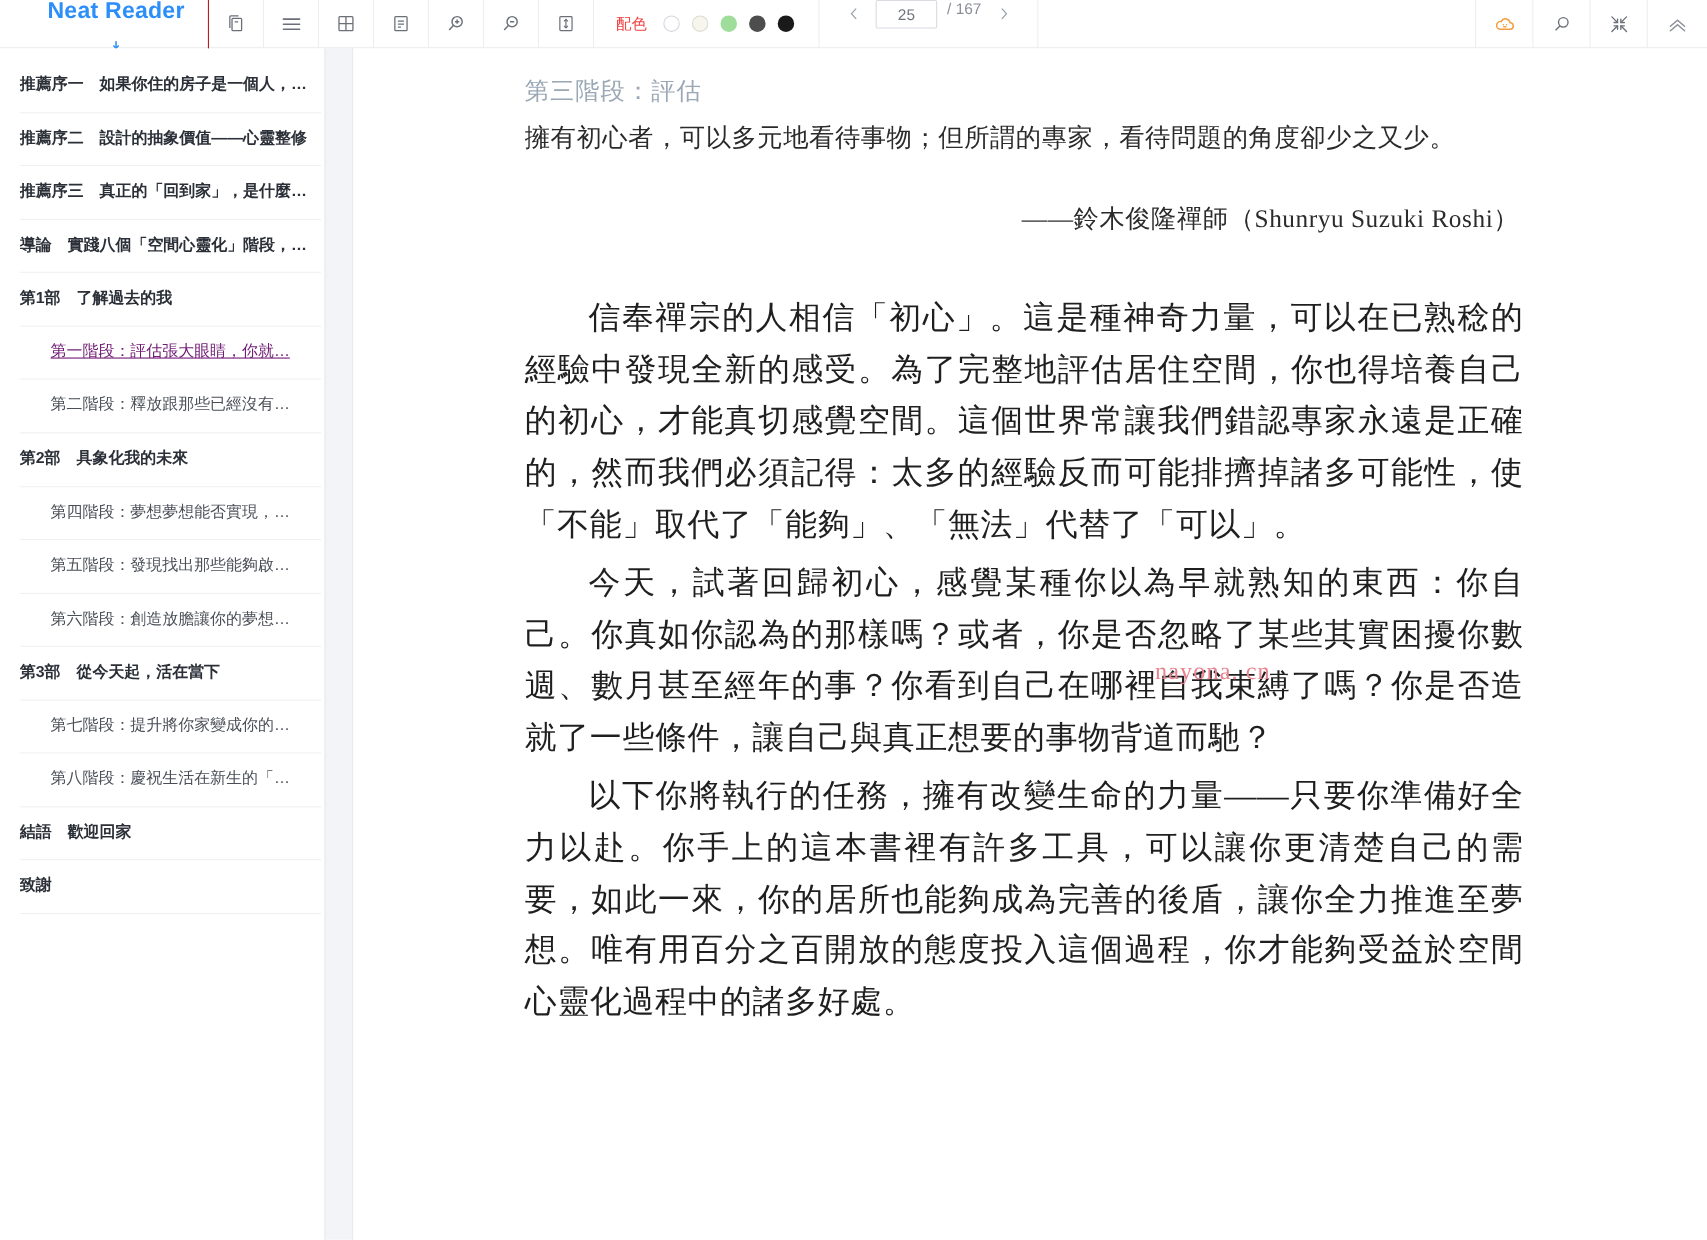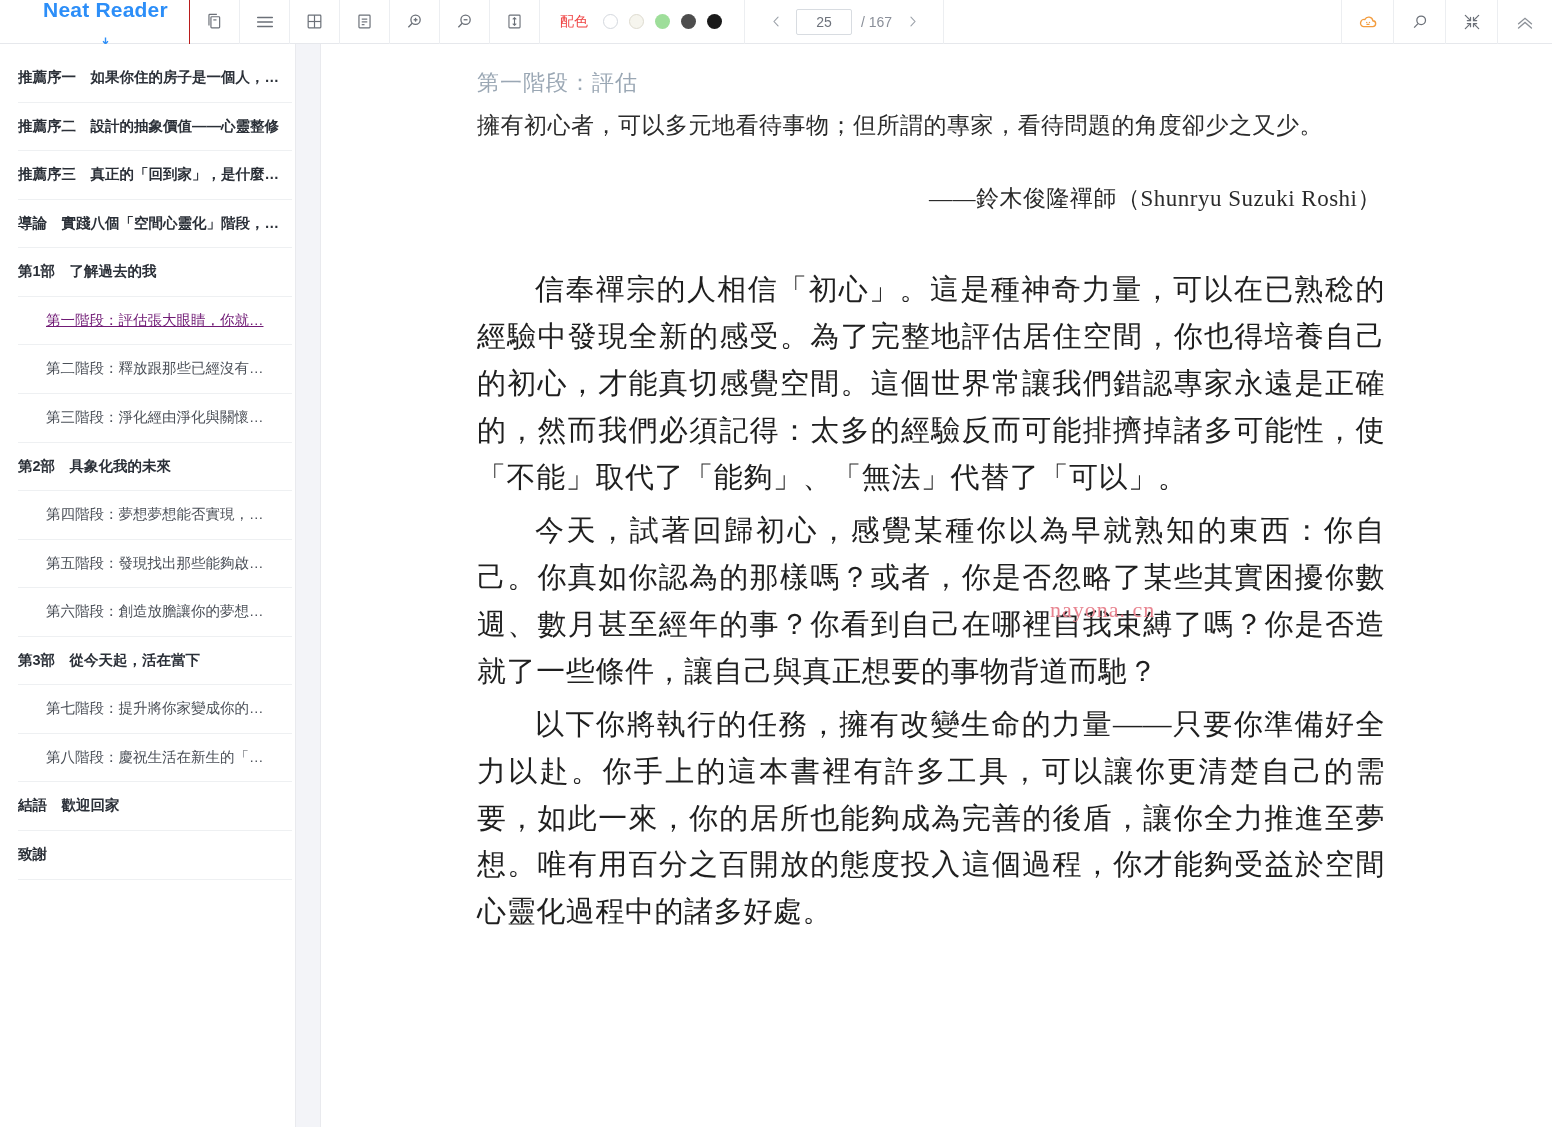--- a/index.html
+++ b/index.html
@@ -74,21 +74,20 @@
   .swatch {
     width: 15px; height: 15px;
     border-radius: 50%;
     cursor: pointer;
     display: block;
   }
 
   
   #pager-group {
     display: flex;
-    align-items: center;
     height: 44px;
     padding: 0 20px;
     gap: 9px;
     border-right: 1px solid #eceef1;
   }
   .pager-arrow {
     width: 22px; height: 26px;
     display: flex; align-items: center; justify-content: center;
     cursor: pointer;
     color: #8a8f99;
@@ -388,39 +387,38 @@
 
 <div id="sidebar">
   <div id="toc-list">
       <div class="toc-item lvl1">推薦序一　如果你住的房子是一個人，…</div>
       <div class="toc-item lvl1">推薦序二　設計的抽象價值——心靈整修</div>
       <div class="toc-item lvl1">推薦序三　真正的「回到家」，是什麼…</div>
       <div class="toc-item lvl1">導論　實踐八個「空間心靈化」階段，…</div>
       <div class="toc-item lvl1">第1部　了解過去的我</div>
       <div class="toc-item lvl2 active">第一階段：評估張大眼睛，你就…</div>
       <div class="toc-item lvl2">第二階段：釋放跟那些已經沒有…</div>
-      <div class="toc-item lvl2">第三階段：淨化經由淨化與關懷…</div>
       <div class="toc-item lvl1">第2部　具象化我的未來</div>
       <div class="toc-item lvl2">第四階段：夢想夢想能否實現，…</div>
       <div class="toc-item lvl2">第五階段：發現找出那些能夠啟…</div>
       <div class="toc-item lvl2">第六階段：創造放膽讓你的夢想…</div>
       <div class="toc-item lvl1">第3部　從今天起，活在當下</div>
       <div class="toc-item lvl2">第七階段：提升將你家變成你的…</div>
       <div class="toc-item lvl2">第八階段：慶祝生活在新生的「…</div>
       <div class="toc-item lvl1">結語　歡迎回家</div>
       <div class="toc-item lvl1">致謝</div>
     </div>
 </div>
 
 <div id="gutter"></div>
 
 <div id="reader">
   <div id="page-body">
 
-    <div id="chapter-kicker">第一階段：評估</div>
+    <div id="chapter-kicker">第三階段：評估</div>
     <div id="epigraph">擁有初心者，可以多元地看待事物；但所謂的專家，看待問題的角度卻少之又少。</div>
     <div id="epigraph-source">——鈴木俊隆禪師（Shunryu Suzuki Roshi）</div>
 
     <div id="prose">
         <p class="para">信奉禪宗的人相信「初心」。這是種神奇力量，可以在已熟稔的經驗中發現全新的感受。為了完整地評估居住空間，你也得培養自己的初心，才能真切感覺空間。這個世界常讓我們錯認專家永遠是正確的，然而我們必須記得：太多的經驗反而可能排擠掉諸多可能性，使「不能」取代了「能夠」、「無法」代替了「可以」。</p>
         <p class="para">今天，試著回歸初心，感覺某種你以為早就熟知的東西：你自己。你真如你認為的那樣嗎？或者，你是否忽略了某些其實困擾你數週、數月甚至經年的事？你看到自己在哪裡自我束縛了嗎？你是否造就了一些條件，讓自己與真正想要的事物背道而馳？</p>
         <p class="para">以下你將執行的任務，擁有改變生命的力量——只要你準備好全力以赴。你手上的這本書裡有許多工具，可以讓你更清楚自己的需要，如此一來，你的居所也能夠成為完善的後盾，讓你全力推進至夢想。唯有用百分之百開放的態度投入這個過程，你才能夠受益於空間心靈化過程中的諸多好處。</p>
       </div>
   </div>
 

